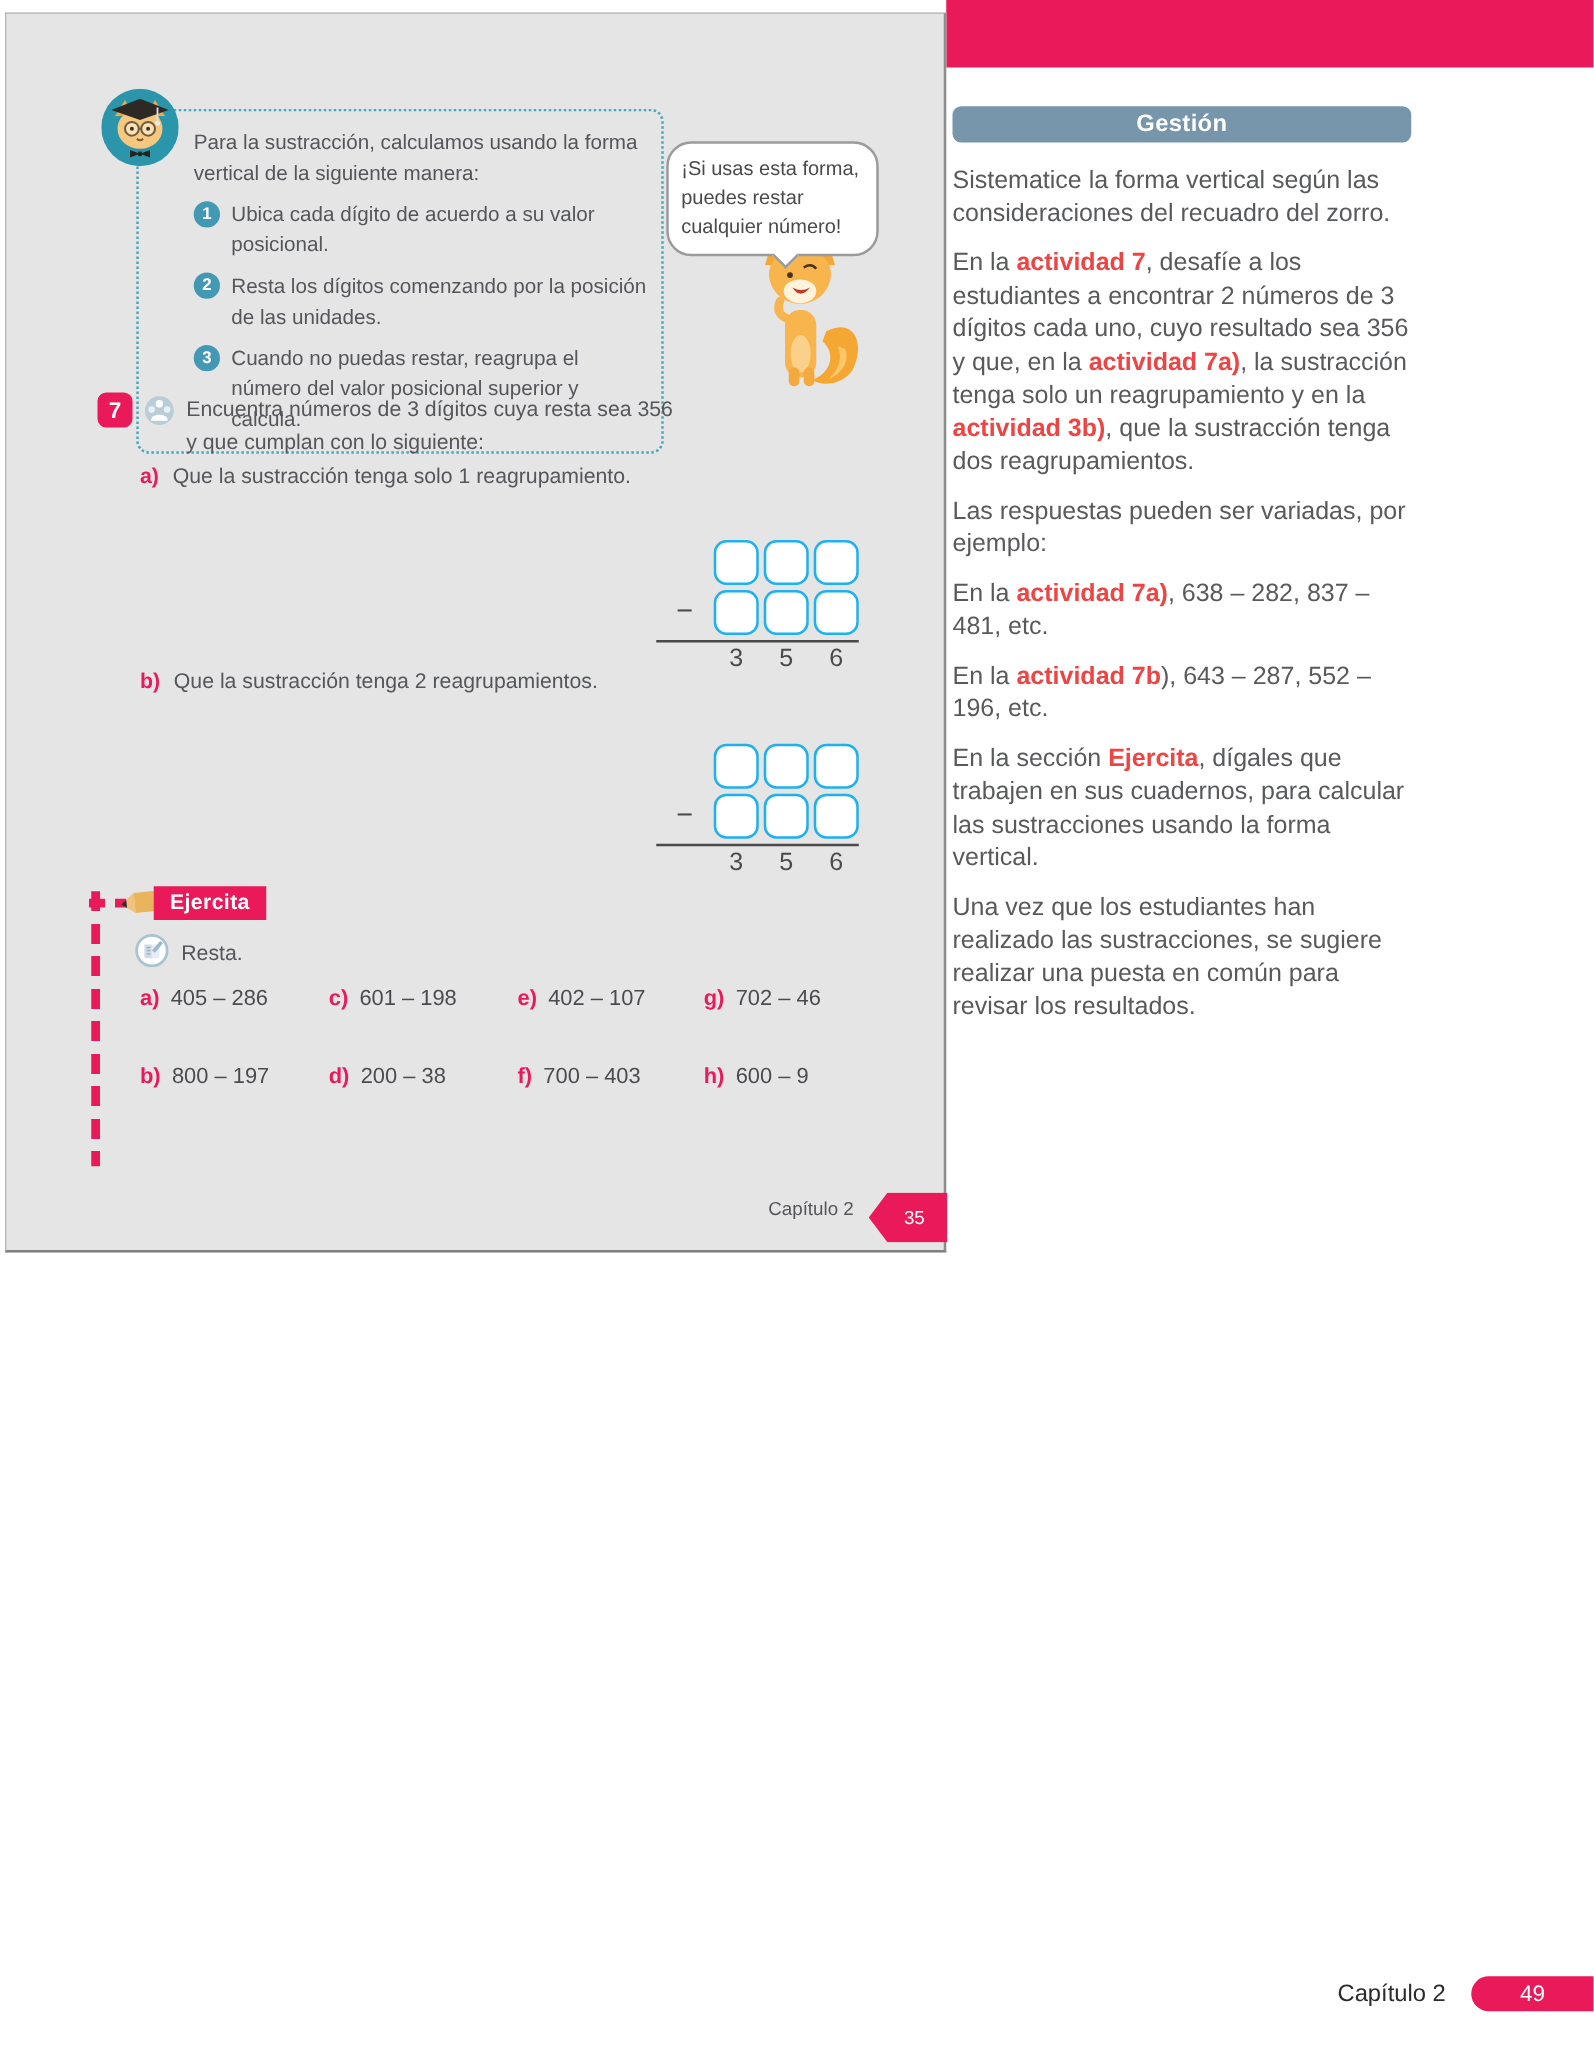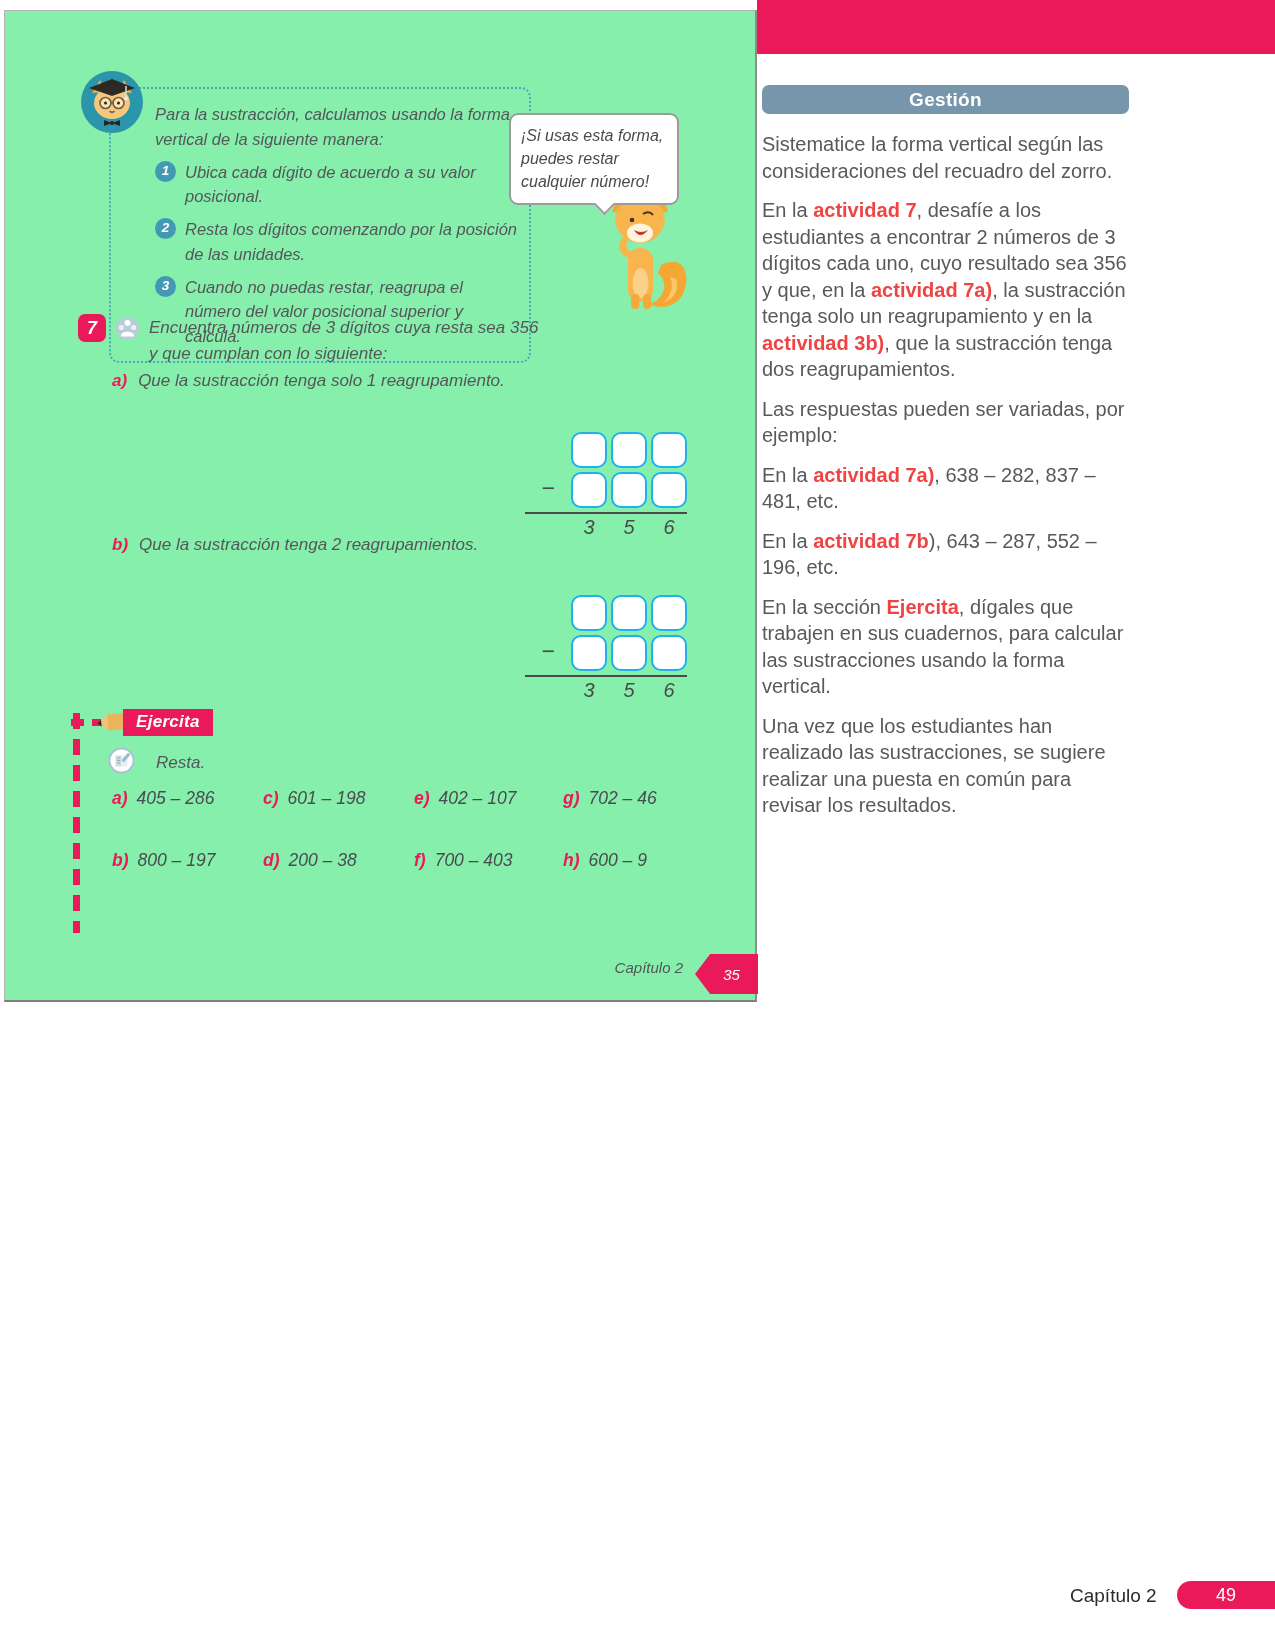--- a/index.html
+++ b/index.html
@@ -4,35 +4,35 @@
 <style>
   * { margin:0; padding:0; box-sizing:border-box; }
   html,body { background:#ffffff; font-family:"Liberation Sans", sans-serif; }
   .canvas { position:relative; width:1275px; height:1650px; background:#fff; overflow:hidden; }
 
   
   .top-bar { position:absolute; left:757px; top:0; width:518px; height:54px; background:#ea1a5a; }
 
   
   .student-page { position:absolute; left:4px; top:10px; width:753px; height:992px;
-    background:#86efac; border:1px solid #b3b3b3; border-right:2px solid #8d8d8d; border-bottom:2px solid #7f7f7f;font-style:italic; }
+    background:#e5e5e5; border:1px solid #b3b3b3; border-right:2px solid #8d8d8d; border-bottom:2px solid #7f7f7f; }
 
   .avatar { position:absolute; left:76px; top:60px; width:62px; height:62px; z-index:3; }
 
   .instr-box { position:absolute; left:104px; top:76px; width:422px; min-height:198px;
     border:2px dotted #45a8bc; border-radius:10px; padding:13px 10px 12px 44px;
     font-size:16.5px; line-height:1.5; color:#55565a; }
   .instr-intro { margin-bottom:7px; }
   .step { position:relative; padding-left:30px; margin-top:8px; }
   .step-num { position:absolute; left:0; top:1px; width:21px; height:21px; border-radius:50%;
     background:#4399b4; color:#fff; font-size:13.5px; font-weight:bold;
     display:flex; align-items:center; justify-content:center; }
 
-  .bubble { position:absolute; left:504px; top:102px; width:170px; padding:9px 10px;
-    border:2px solid #9b9b9b; border-radius:9px; background:#fff;
+  .bubble { position:absolute; left:528px; top:102px; width:170px; padding:9px 10px;
+    border:2px solid #9b9b9b; border-radius:20px; background:#fff;
     font-size:16px; line-height:1.45; color:#4a4a4d; z-index:2; }
   .bubble-tail { position:absolute; left:86px; bottom:-9px; width:15px; height:15px; background:#fff;
     border-right:2px solid #9b9b9b; border-bottom:2px solid #9b9b9b; transform:rotate(45deg); }
 
   .fox-figure { position:absolute; left:590px; top:182px; }
 
   .activity-head { position:absolute; left:73px; top:303px; display:flex; gap:9px; }
   .act-badge { flex:0 0 auto; width:28px; height:28px; background:#ea1a5a; border-radius:7px;
     color:#fff; font-weight:bold; font-size:18px; display:flex; align-items:center; justify-content:center; }
   .group-icon { flex:0 0 auto; margin-top:2px; }
@@ -54,21 +54,21 @@
   .digits-row span { width:36px; text-align:center; }
 
   .ej-dash-h { position:absolute; left:66px; top:708px; width:30px; height:7px;
     background:repeating-linear-gradient(to right,#ea1a5a 0 13px, transparent 13px 21px); }
   .ej-dash-v { position:absolute; left:68px; top:702px; width:7px; height:220px;
     background:repeating-linear-gradient(to bottom,#ea1a5a 0 16px, transparent 16px 26px); }
   .ej-pencil { position:absolute; left:92px; top:701px; transform:rotate(-6deg); }
   .ej-label { position:absolute; left:118px; top:698px; height:27px; padding:3px 13px;
     background:#ea1a5a; color:#fff; font-weight:800; font-size:17px; letter-spacing:0.3px; }
 
-  .resta-row { position:absolute; left:103px; top:736px; display:flex; gap:21px; align-items:center;
+  .resta-row { position:absolute; left:103px; top:736px; display:flex; gap:10px; align-items:center;
     font-size:17px; color:#55565a; }
 
   .ex-cell { position:absolute; font-size:17.5px; color:#4a4b4f; white-space:nowrap; }
   .ex-cell .pk { margin-right:9px; }
   .exr1 { top:777px; } .exr2 { top:839px; }
   .exc1 { left:107px; } .exc2 { left:258px; } .exc3 { left:409px; } .exc4 { left:558px; }
 
   .sp-chapter { position:absolute; left:540px; top:948px; width:138px; text-align:right;
     font-size:15px; color:#55565a; }
   .sp-flag { position:absolute; left:690px; top:943px; width:63px; height:40px; background:#ea1a5a;

